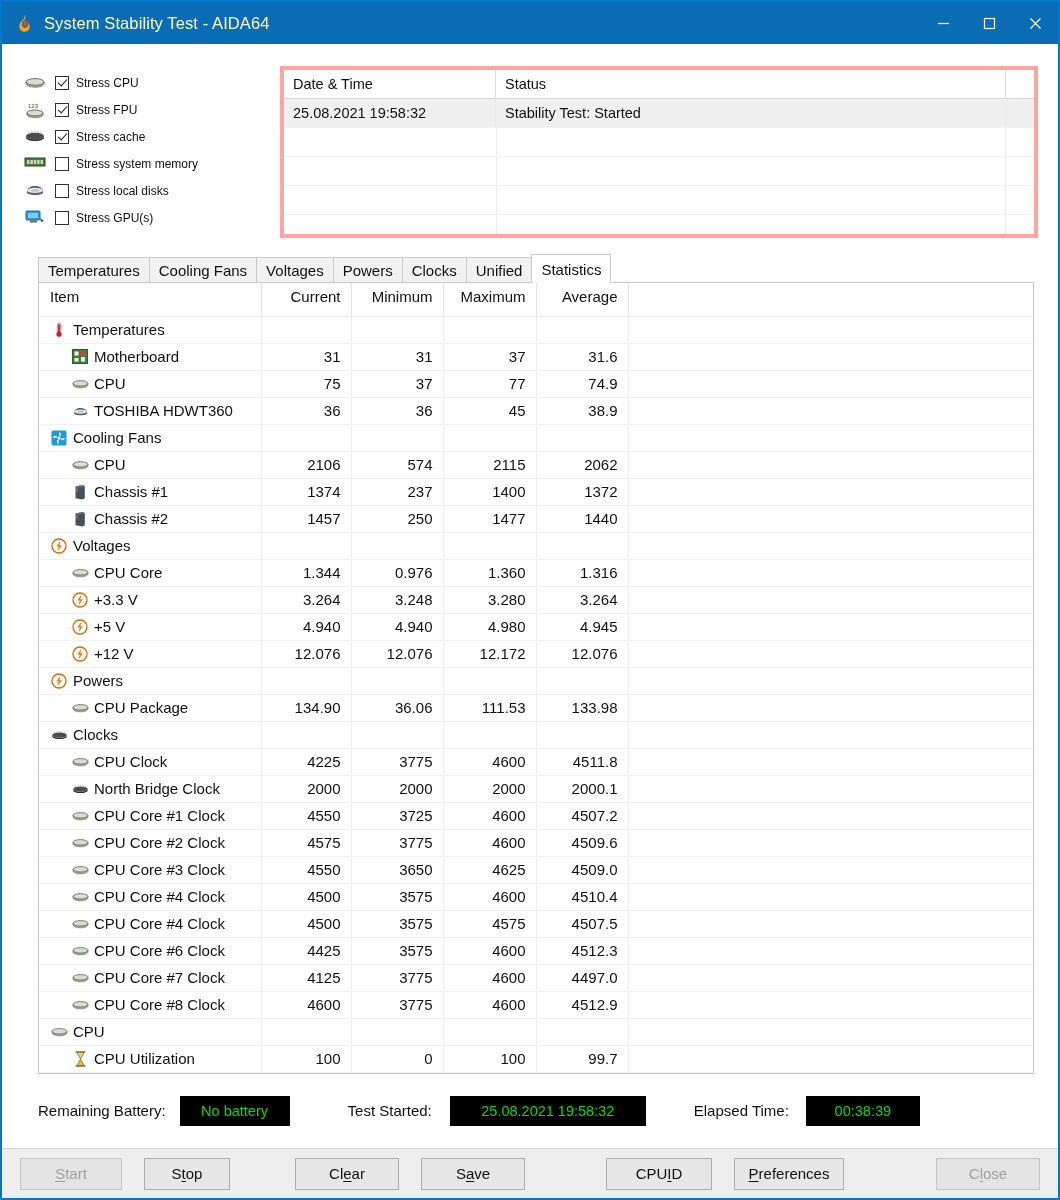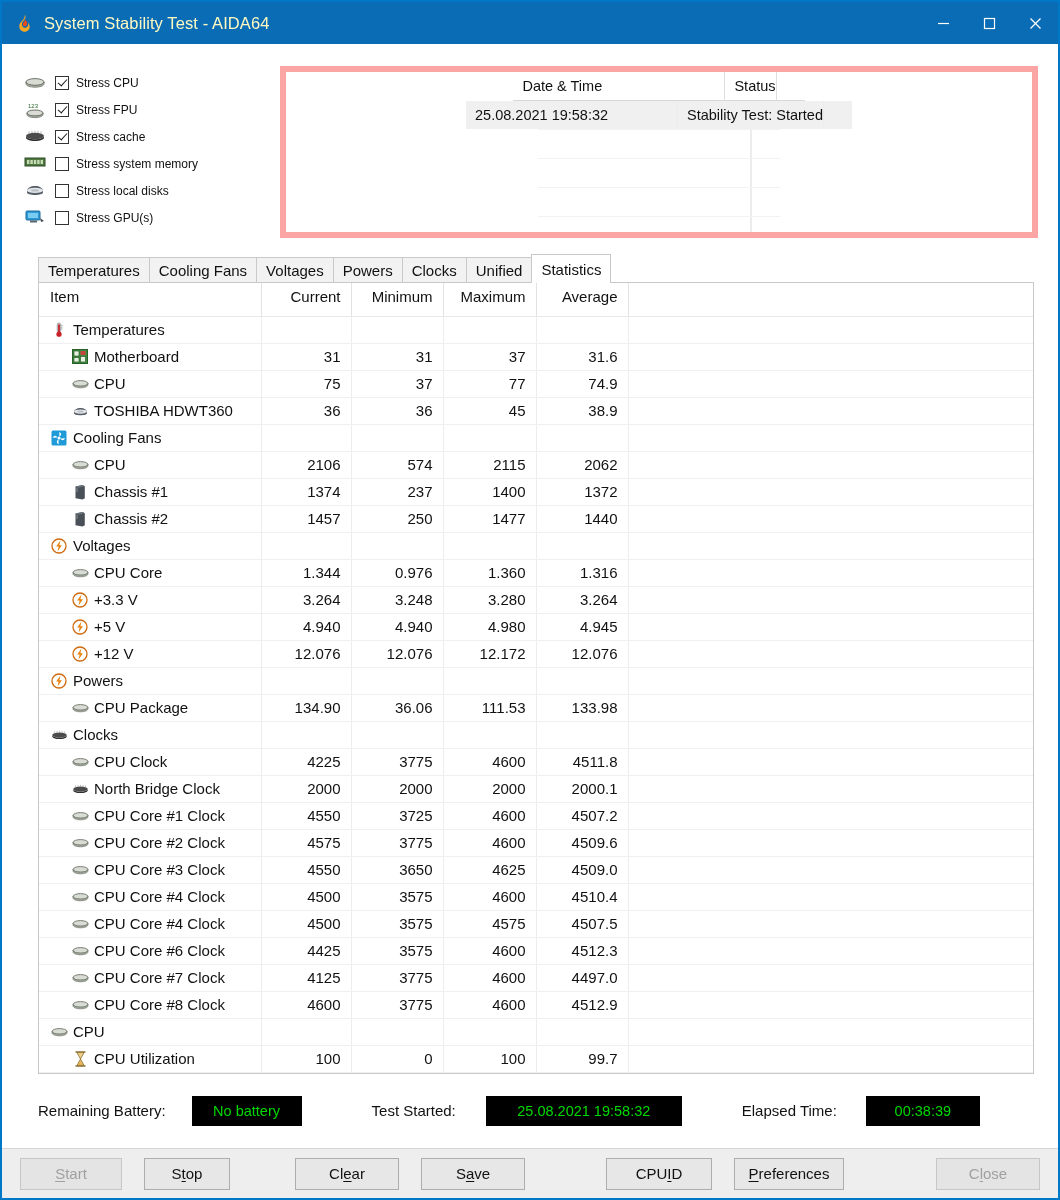--- a/index.html
+++ b/index.html
@@ -40,23 +40,23 @@
     width:14px;height:14px;border:1px solid #333;background:#fff;
     position:relative;box-sizing:border-box;flex:0 0 14px;
   }
   .cbox.checked::after{
     content:"";position:absolute;left:3.5px;top:0.5px;width:4px;height:8px;
     border:solid #1a1a1a;border-width:0 1.6px 1.6px 0;transform:rotate(42deg);
   }
   .cblabel{font-size:12px;color:#111;line-height:1;}
   
   .logbox{
-    flex:1 1 auto;margin-left:24px;border:6px solid #fca5a5;background:#fff;
+    flex:1 1 auto;margin-left:24px;border:4px solid #fca5a5;background:#fff;
     height:172px;box-sizing:border-box;display:flex;flex-direction:column;
-    position:relative;overflow:hidden;align-items:center;
+    position:relative;overflow:hidden;
   }
   .log-head{display:flex;height:28px;border-bottom:1px solid #d8d8d8;flex:0 0 28px;}
   .log-th{display:flex;align-items:center;padding-left:9px;font-size:14.5px;color:#111;box-sizing:border-box;}
   .log-th.c1{width:212px;border-right:1px solid #dedede;}
   .log-th.c2{flex:1 1 auto;border-right:1px solid #dedede;}
   .log-th.c3{width:28px;}
   .log-row{display:flex;height:28px;flex:0 0 28px;}
   .log-row.sel{background:#f0f0f0;}
   .log-td{display:flex;align-items:center;padding-left:9px;font-size:14.5px;color:#111;box-sizing:border-box;}
   .log-td.c1{width:212px;border-right:1px solid #ececec;}
@@ -97,21 +97,21 @@
     border-right:1px solid #ededed;border-bottom:1px solid #f0f0f0;box-sizing:border-box;
     white-space:nowrap;
   }
   .stat td.item{text-align:left;padding:0 0 0 11px;}
   .stat td.pad{border-right:none;}
   .cellflex{display:flex;align-items:center;gap:5px;height:26px;}
   .cellflex.indent{padding-left:21px;}
   .tname{font-size:15px;line-height:1;}
   
   .statusline{
-    display:flex;align-items:center;margin:22px 0 7px 36px;gap:12px;
+    display:flex;align-items:center;margin:22px 0 7px 36px;gap:0;
   }
   .slabel{font-size:15px;color:#111;}
   .sval{
     background:#000;color:#00d900;font-size:14.5px;
     display:flex;align-items:center;justify-content:center;
     height:30px;box-sizing:border-box;
   }
   
   .footer{
     margin-top:auto;height:50px;background:#eeeeee;border-top:1px solid #d6d6d6;

